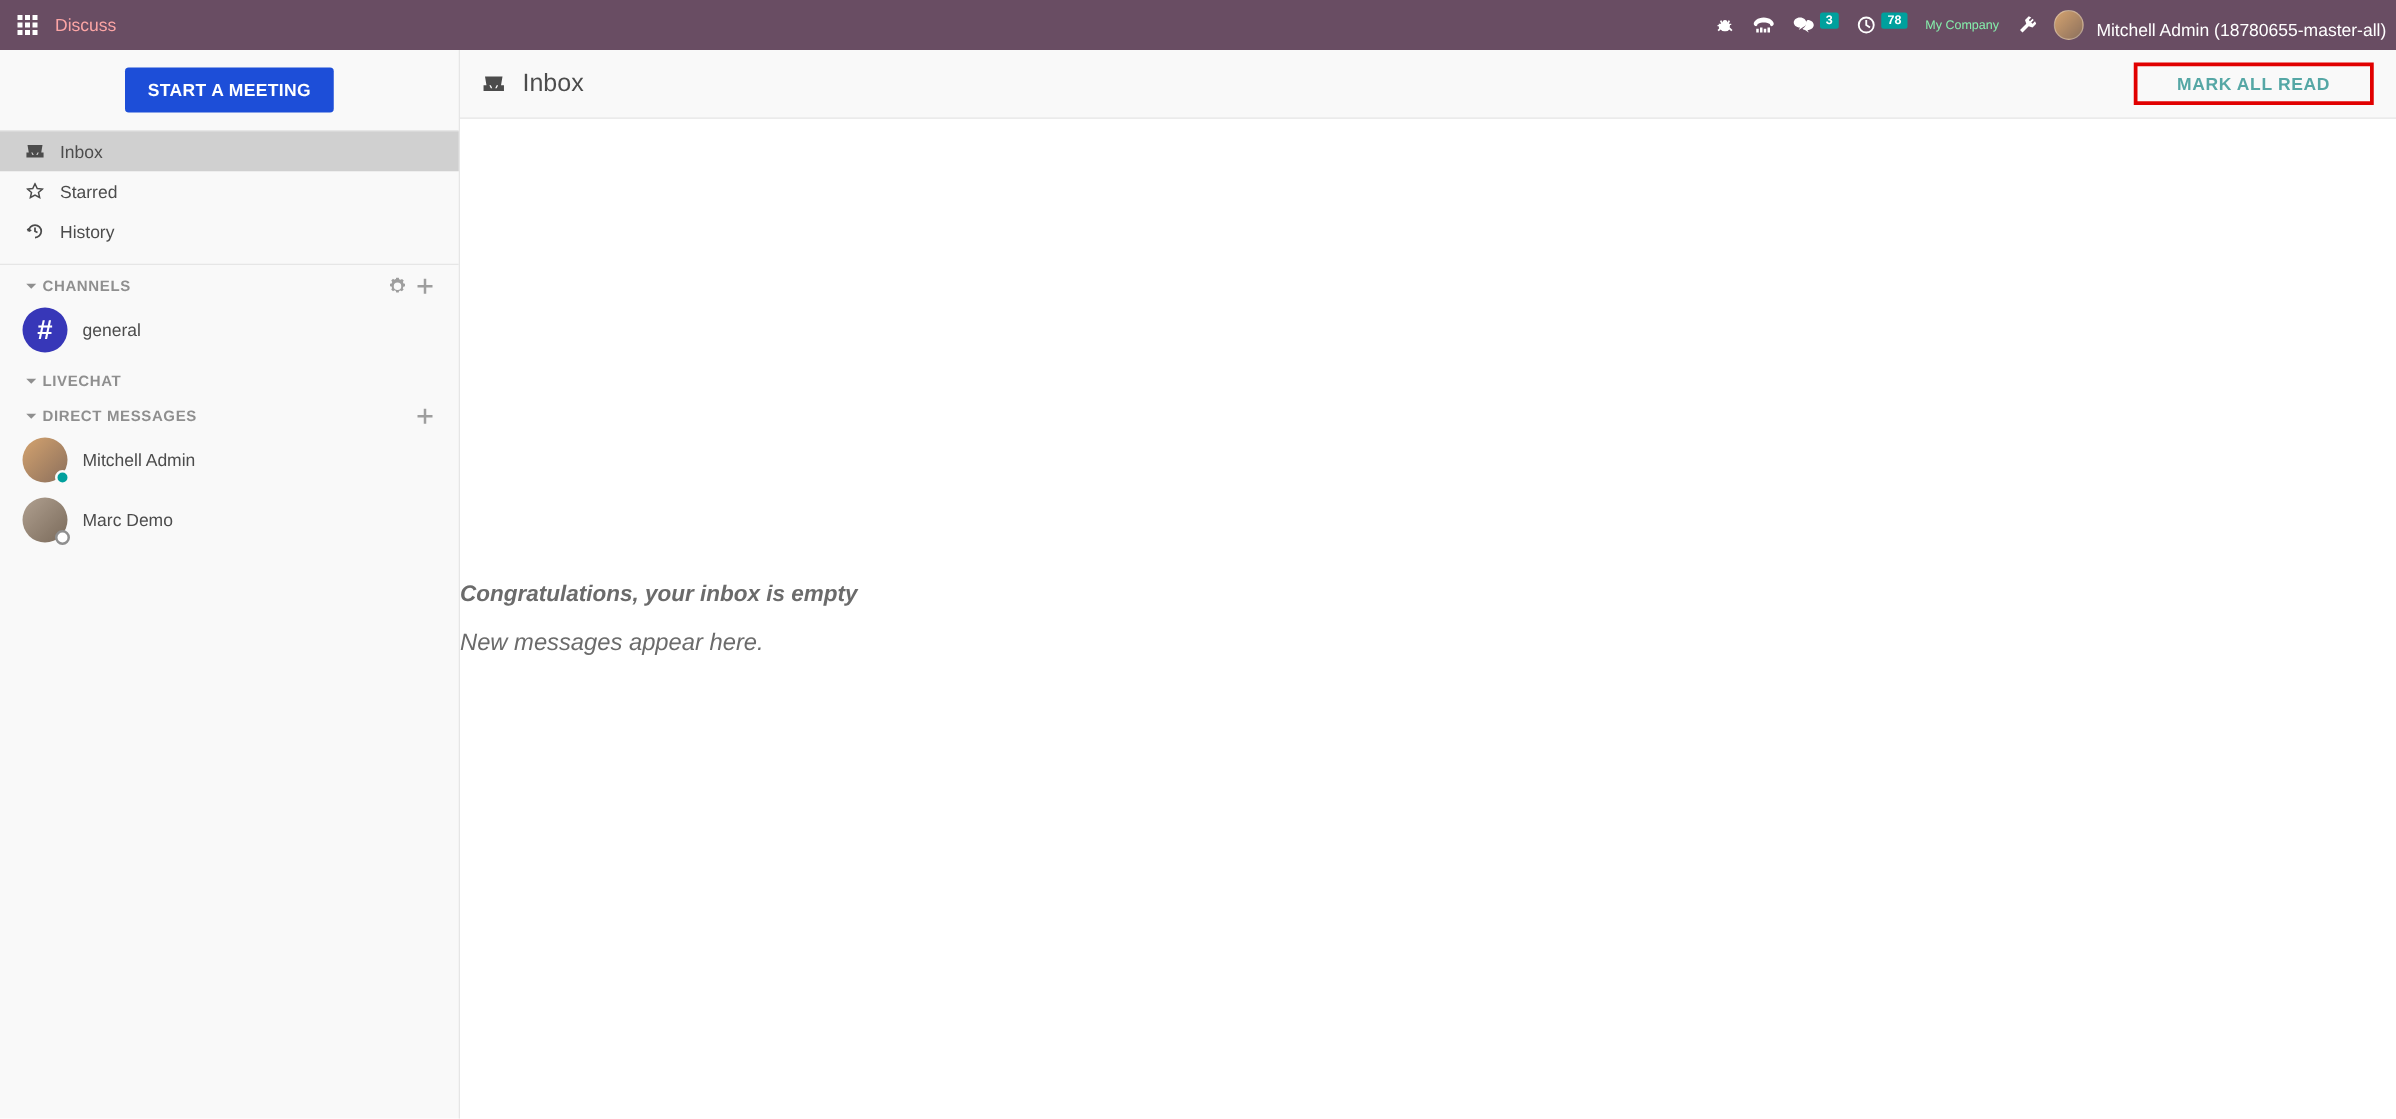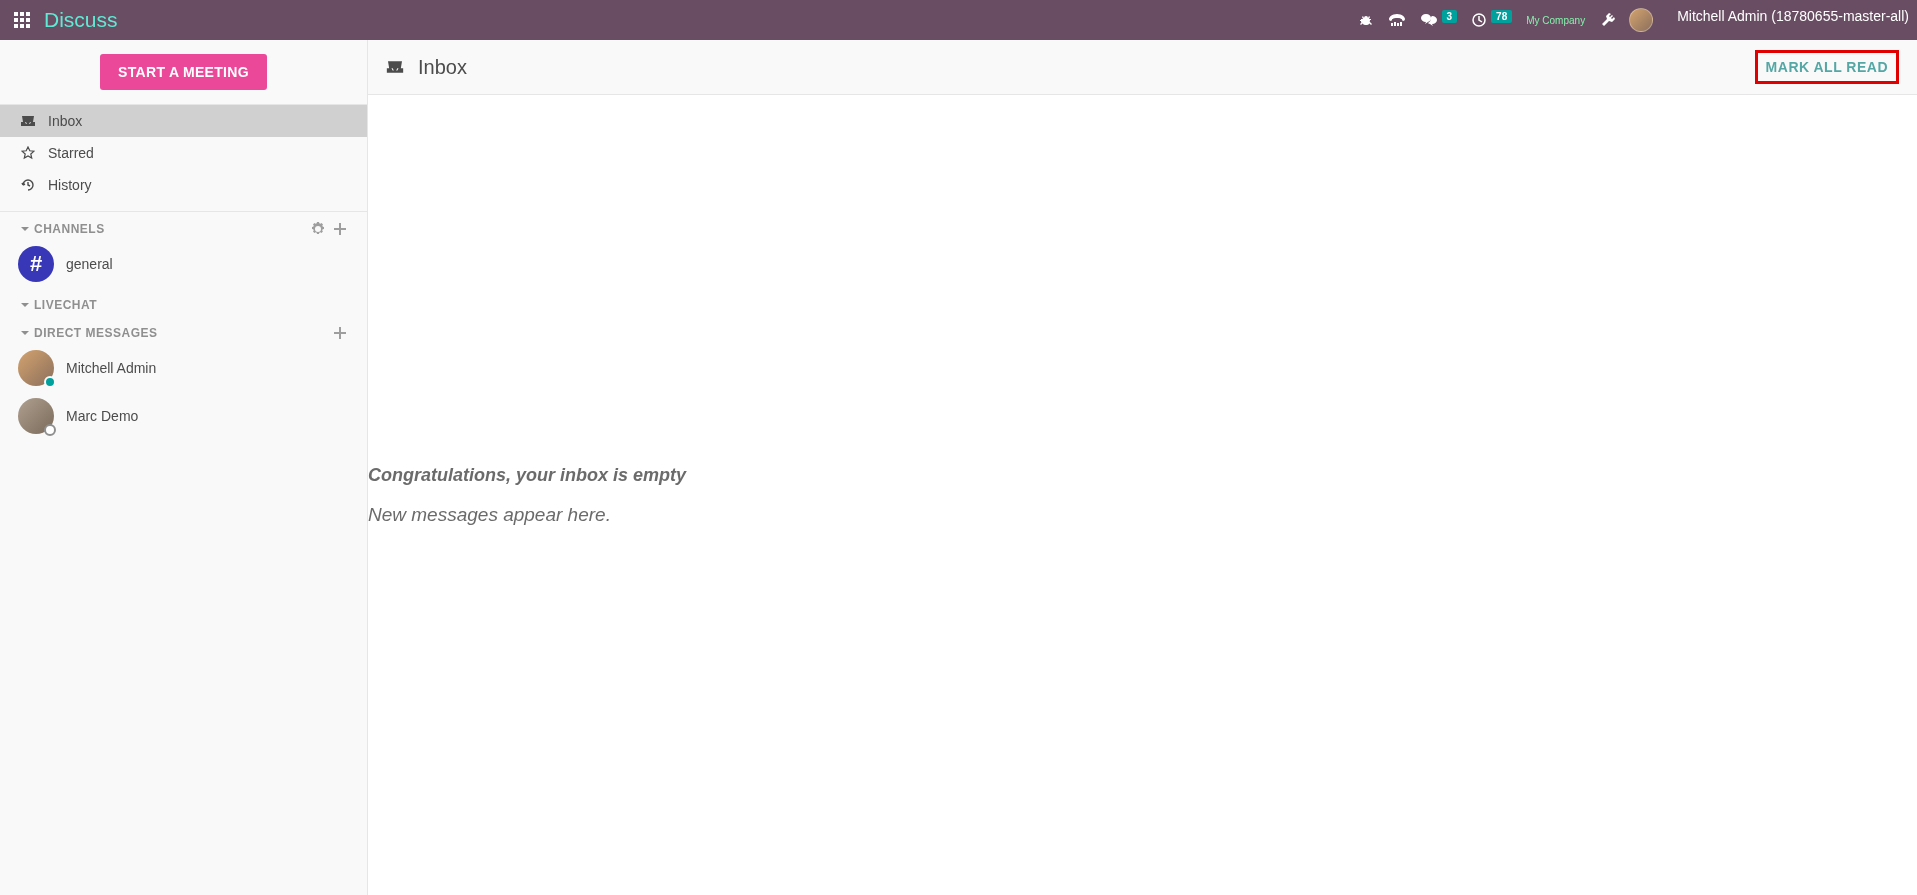--- a/index.html
+++ b/index.html
@@ -10,35 +10,35 @@
     background: #694d63;
     color: #fff;
     height: 40px;
     display: flex;
     align-items: center;
     padding: 0 8px 0 14px;
   }
   .apps-icon { margin-right: 14px; cursor: pointer; }
   .apps-grid { display: grid; grid-template-columns: repeat(3,4px); grid-template-rows: repeat(3,4px); gap: 2px; }
   .apps-grid span { background: #fff; width:4px; height:4px; }
-  .app-title { font-size: 21px; color: #5eead4; }
+  .app-title { font-size: 14px; color: #fca5a5; }
   .header-right { margin-left: auto; display: flex; align-items: center; gap: 14px; }
   .header-icon { cursor: pointer; display:flex; align-items:center; gap:4px; position:relative; }
   .header-icon svg { fill: #fff; }
   .badge { background: #00a09d; color: #fff; font-size: 10px; padding: 1px 5px; border-radius: 2px; font-weight: bold; position:relative; top:-4px; }
   .company-name { color: #86efac; font-size: 10px; cursor: pointer; }
-  .user-info { display: flex; align-items: flex-start; gap: 24px; cursor: pointer; }
+  .user-info { display: flex; align-items: flex-end; gap: 10px; cursor: pointer; }
   .user-avatar-sm { width:24px; height:24px; border-radius:50%; background: linear-gradient(135deg,#d4a36f,#8b6f5c); border:1px solid rgba(255,255,255,0.3);}
   .username { color: #fff; font-size: 14px; }
   
   
   .main { display: flex; height: calc(100vh - 40px); }
   .sidebar { width: 368px; background: #f9f9f9; border-right: 1px solid #e6e6e6; display:flex; flex-direction:column; }
   .btn-meeting {
-    background: #ec4899; color: #fff; border: none; font-weight: bold;
+    background: #1d4ed8; color: #fff; border: none; font-weight: bold;
     padding: 10px 18px; font-size: 14px; letter-spacing: 0.3px;
     margin: 14px auto; cursor: pointer; border-radius: 3px;
   }
   .sidebar-divider { border-top: 1px solid #e6e6e6; }
   
   .mailbox-item { display:flex; align-items:center; gap:12px; padding:8px 20px; cursor:pointer; color:#4c4c4c; }
   .mailbox-item.active { background:#d0d0d0; }
   .mailbox-icon { width:16px; display:flex; justify-content:center; color:#6c6c6c; }
   
   .section-header { display:flex; align-items:center; padding:10px 20px 4px; color:#8f8f8f; font-size:12px; font-weight:bold; letter-spacing:0.5px; text-transform:uppercase; }
@@ -57,21 +57,21 @@
   
   .content { flex:1; display:flex; flex-direction:column; }
   .content-header {
     display:flex; align-items:center; padding:10px 18px;
     border-bottom:1px solid #e6e6e6; background:#f9f9f9;
   }
   .content-header .inbox-icon { margin-right:14px; color:#4c4c4c; }
   .content-title { font-size:20px; font-weight:500; color:#4c4c4c; }
   .mark-read-btn {
     margin-left:auto; background:transparent; border:3px solid #e10000; color:#55a7a5;
-    padding:6px 8px; font-size:14px; font-weight:bold; letter-spacing:0.5px; cursor:pointer;
+    padding:6px 32px; font-size:14px; font-weight:bold; letter-spacing:0.5px; cursor:pointer;
   }
   
   .empty-state { flex:1; display:flex; flex-direction:column; align-items:flex-start; justify-content:center; color:#6b6b6b; }
   .empty-title { font-size:18px; font-weight:bold; font-style:italic; margin-bottom:18px; }
   .empty-sub { font-size:19px; font-style:italic; }
   
   svg { display:block; }
 </style>
 </head>
 <body>

